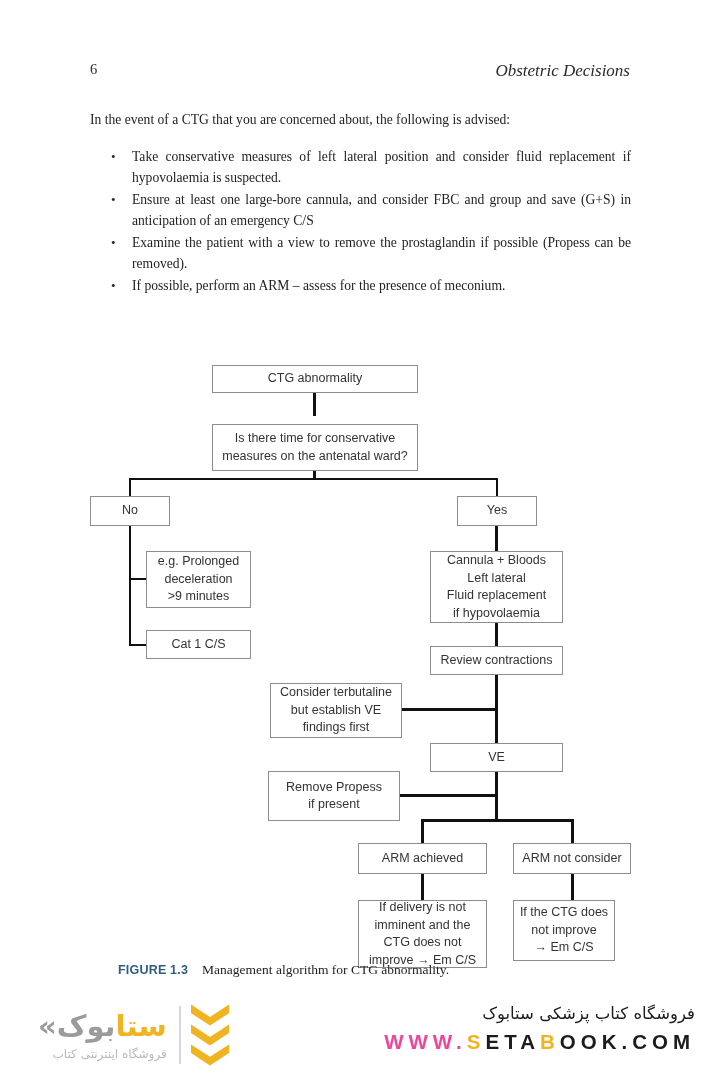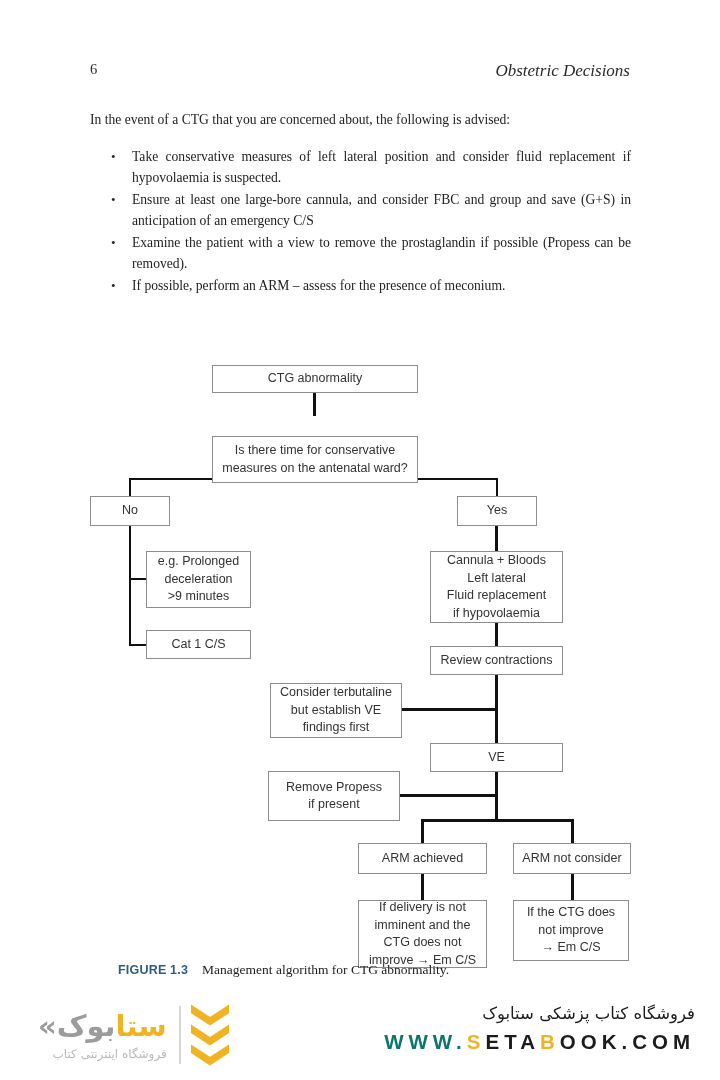--- a/index.html
+++ b/index.html
@@ -86,21 +86,21 @@
     <div class="fc-line" style="left:402px;top:680px;width:94px;height:3px"></div>
     <div class="fc-line" style="left:495px;top:743px;width:3px;height:50px"></div>
     <div class="fc-line" style="left:400px;top:766px;width:96px;height:3px"></div>
     <div class="fc-line" style="left:421px;top:791px;width:153px;height:3px"></div>
     <div class="fc-line" style="left:421px;top:791px;width:3px;height:24px"></div>
     <div class="fc-line" style="left:571px;top:791px;width:3px;height:24px"></div>
     <div class="fc-line" style="left:421px;top:845px;width:3px;height:27px"></div>
     <div class="fc-line" style="left:571px;top:845px;width:3px;height:27px"></div>
 
     <div class="fc-box" style="left:212px;top:337px;width:206px;height:28px">CTG abnormality</div>
-    <div class="fc-box" style="left:212px;top:408px;width:206px;height:47px">Is there time for conservative
+    <div class="fc-box" style="left:212px;top:396px;width:206px;height:47px">Is there time for conservative
 measures on the antenatal ward?</div>
     <div class="fc-box" style="left:90px;top:468px;width:80px;height:30px">No</div>
     <div class="fc-box" style="left:457px;top:468px;width:80px;height:30px">Yes</div>
     <div class="fc-box" style="left:146px;top:523px;width:105px;height:57px">e.g. Prolonged
 deceleration
 &gt;9 minutes</div>
     <div class="fc-box" style="left:146px;top:602px;width:105px;height:29px">Cat 1 C/S</div>
     <div class="fc-box" style="left:430px;top:523px;width:133px;height:72px">Cannula + Bloods
 Left lateral
 Fluid replacement
@@ -111,21 +111,21 @@
 findings first</div>
     <div class="fc-box" style="left:430px;top:715px;width:133px;height:29px">VE</div>
     <div class="fc-box" style="left:268px;top:743px;width:132px;height:50px">Remove Propess
 if present</div>
     <div class="fc-box" style="left:358px;top:815px;width:129px;height:31px">ARM achieved</div>
     <div class="fc-box" style="left:513px;top:815px;width:118px;height:31px">ARM not consider</div>
     <div class="fc-box" style="left:358px;top:872px;width:129px;height:68px">If delivery is not
 imminent and the
 CTG does not
 improve → Em C/S</div>
-    <div class="fc-box" style="left:513px;top:872px;width:116px;height:61px">If the CTG does
+    <div class="fc-box" style="left:513px;top:872px;width:102px;height:61px">If the CTG does
 not improve
 → Em C/S</div>
   </div>
 
   <div class="caption">
     <span class="caption-label" style="color: rgb(45, 93, 130);">FIGURE 1.3</span>
     <span class="caption-text">Management algorithm for CTG abnormality.</span>
   </div>
 
   <div class="footer">
@@ -142,17 +142,17 @@
       <div class="logo-divider"></div>
       <svg class="logo-chevrons" viewBox="0 0 40 64" aria-hidden="true">
         <polygon points="0,0 20,13 40,0 40,9 20,22 0,9" fill="#f0b322"></polygon>
         <polygon points="0,21 20,34 40,21 40,30 20,43 0,30" fill="#f0b322"></polygon>
         <polygon points="0,42 20,55 40,42 40,51 20,64 0,51" fill="#f0b322"></polygon>
       </svg>
     </div>
 
     <div class="footer-right">
       <div class="footer-store-title" dir="rtl">فروشگاه کتاب پزشکی ستابوک</div>
-      <div class="footer-url"><span style="color: #0f766e; margin-left: 41px;">WWW.</span><span style="color: rgb(240, 179, 34);">S</span><span style="color: rgb(28, 28, 28);">ETA</span><span style="color: rgb(240, 179, 34);">B</span><span style="color: rgb(28, 28, 28);">OOK.COM</span></div>
+      <div class="footer-url"><span style="color: #ec4899; margin-left: 41px;">WWW.</span><span style="color: rgb(240, 179, 34);">S</span><span style="color: rgb(28, 28, 28);">ETA</span><span style="color: rgb(240, 179, 34);">B</span><span style="color: rgb(28, 28, 28);">OOK.COM</span></div>
     </div>
   </div>
 
 </div>
 
 </body></html>

